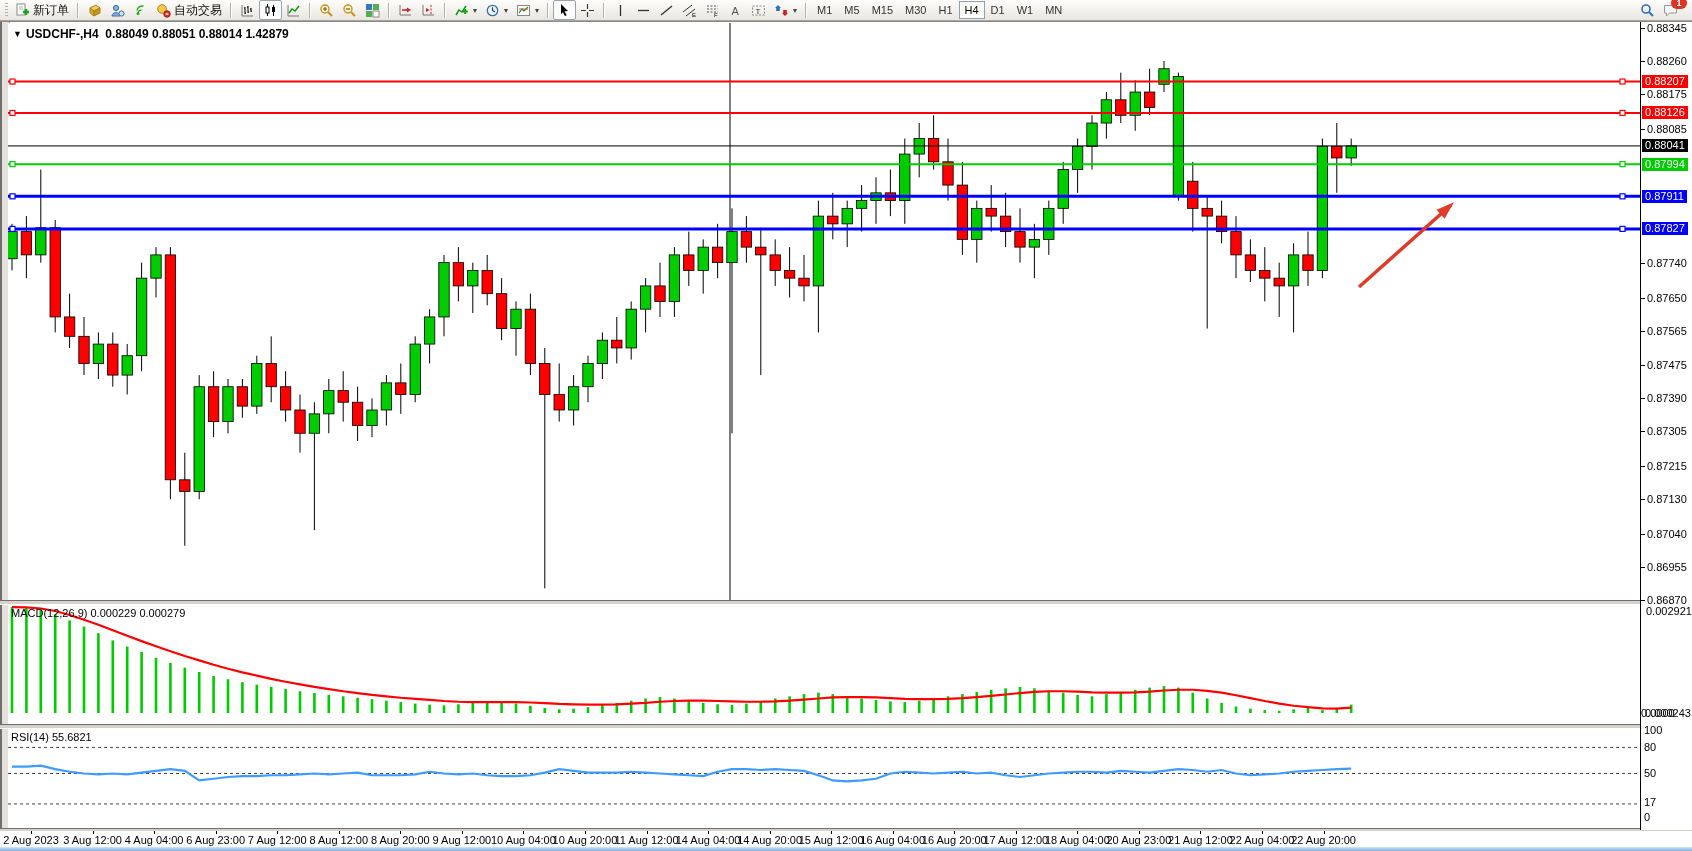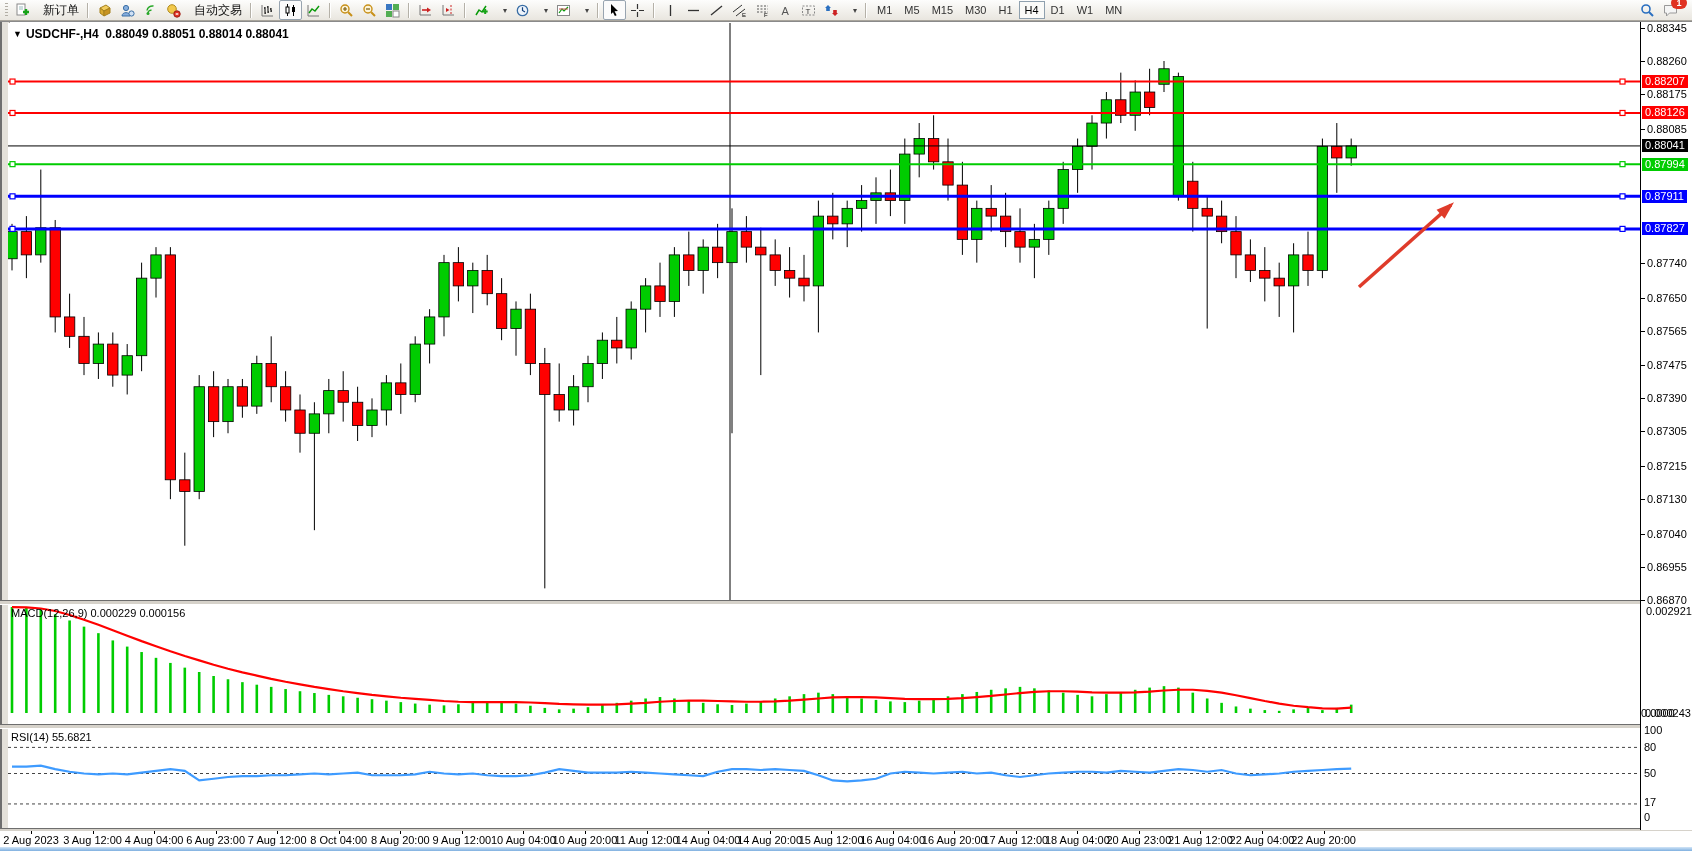--- a/index.html
+++ b/index.html
@@ -1,21 +1,21 @@
 <!DOCTYPE html>
 <html><head>
 <meta charset="utf-8">
 <style>
   html,body{margin:0;padding:0;background:#ecebe7;}
   body{width:1692px;height:851px;position:relative;overflow:hidden;
        font-family:"Liberation Sans",sans-serif;-webkit-font-smoothing:none;}
   
   .toolbar{position:absolute;top:0;left:0;right:0;height:20px;display:flex;align-items:center;
     background:linear-gradient(#fdfdfc,#e9e6df);border-bottom:1px solid #a9a59c;padding:0 2px;}
-  .tbtn{height:18px;display:inline-flex;align-items:center;gap:13px;padding:0 3px;border:1px solid transparent;
+  .tbtn{height:18px;display:inline-flex;align-items:center;gap:3px;padding:0 3px;border:1px solid transparent;
     border-radius:2px;font-size:12px;color:#111;background:transparent;cursor:default;}
   .tbtn.active{background:#fbfbfb;border:1px solid #98a4b0;}
   .tsep{width:1px;height:15px;background:#b5b1a8;border-right:1px solid #fff;margin:0 4px;flex:0 0 auto;}
   .grip{width:3px;height:14px;margin:0 3px;flex:0 0 auto;
     background:repeating-linear-gradient(180deg,#b2aea5 0 1px,transparent 1px 3px);}
   .caret{font-size:8px;color:#444;margin-left:1px;}
   .tf{padding:0 5px;height:16px;line-height:16px;font-size:11px;color:#333;border:1px solid transparent;}
   .tf.active{background:#fafaf8;border:1px solid #8fa0ae;color:#000;}
   .spacer{flex:1 1 auto;}
   .ic{width:15px;height:15px;flex:0 0 auto;}
@@ -250,21 +250,21 @@
     <svg class="ic" viewBox="0 0 15 15">
         <path d="M1.5,2.5 h12 v7.5 h-7 l-3,3 v-3 h-2 z" fill="#f5f5f5" stroke="#999"></path>
       </svg>
     <span class="badge">1</span>
   </span>
 </div>
 
 <div id="win">
   <div id="leftstrip"></div>
 
-  <div id="title"><span class="tri">▼</span><span>USDCHF-,H4</span>&nbsp;&nbsp;<span>0.88049 0.88051 0.88014 0.88041</span></div>
+  <div id="title"><span class="tri">▼</span><span>USDCHF-,H4</span>&nbsp;&nbsp;<span>0.88049 0.88051 0.88014 1.42879</span></div>
 
   <svg id="mainsvg" class="panel" width="1632" height="577" style="top:1px;">
       <line x1="722" y1="0" x2="722" y2="577" stroke="#000" stroke-width="1"></line>
       <g>
         <line x1="4" y1="200.86424731183075" x2="4" y2="247.39650537634606" stroke="#000" stroke-width="1"></line>
         <rect x="-1.2000000000000002" y="208.61962365591592" width="10.4" height="27.143817204302394" fill="#00CC00" stroke="#000" stroke-width="0.8"></rect>
       </g>
       <g>
         <line x1="18.4" y1="193.1088709677413" x2="18.4" y2="255.1518817204312" stroke="#000" stroke-width="1"></line>
         <rect x="13.2" y="208.61962365591592" width="10.4" height="23.266129032255492" fill="#FF0000" stroke="#000" stroke-width="0.8"></rect>
@@ -653,21 +653,21 @@
       <line x1="0" y1="205.90524193548526" x2="1632" y2="205.90524193548526" stroke="#0000FF" stroke-width="3"></line>
       <rect x="2" y="203.40524193548526" width="5" height="5" fill="#fff" stroke="#0000FF" stroke-width="1.2"></rect>
       <rect x="1612" y="203.40524193548526" width="5" height="5" fill="#fff" stroke="#0000FF" stroke-width="1.2"></rect>
       <g>
         <line x1="1351" y1="264" x2="1443" y2="182" stroke="#df3b2a" stroke-width="3.5"></line>
         <polygon points="1445.986053086703,179.3385179009822 1436.5410373450666,195.79426697661663 1428.5565910480134,186.83610771650794" fill="#df3b2a"></polygon>
       </g>
     </svg>
   <div class="hsep" style="top:578px;"></div>
 
-  <div class="indlabel" style="top:585px;">MACD(12,26,9) 0.000229 0.000156</div>
+  <div class="indlabel" style="top:585px;">MACD(12,26,9) 0.000229 0.000279</div>
   <svg id="macdsvg" class="panel" width="1632" height="120" style="top:582px;">
       <line x1="4" y1="109" x2="4" y2="3.033200000000008" stroke="#00CC00" stroke-width="2.6"></line>
       <line x1="18.4" y1="109" x2="18.4" y2="3.7590000000000003" stroke="#00CC00" stroke-width="2.6"></line>
       <line x1="32.8" y1="109" x2="32.8" y2="5.573499999999996" stroke="#00CC00" stroke-width="2.6"></line>
       <line x1="47.2" y1="109" x2="47.2" y2="10.29119999999999" stroke="#00CC00" stroke-width="2.6"></line>
       <line x1="61.6" y1="109" x2="61.6" y2="16.460499999999996" stroke="#00CC00" stroke-width="2.6"></line>
       <line x1="76" y1="109" x2="76" y2="22.62979999999999" stroke="#00CC00" stroke-width="2.6"></line>
       <line x1="90.4" y1="109" x2="90.4" y2="29.161999999999992" stroke="#00CC00" stroke-width="2.6"></line>
       <line x1="104.8" y1="109" x2="104.8" y2="36.42" stroke="#00CC00" stroke-width="2.6"></line>
       <line x1="119.2" y1="109" x2="119.2" y2="42.589299999999994" stroke="#00CC00" stroke-width="2.6"></line>
@@ -822,21 +822,21 @@
       <div class="tlabel" style="left: 31px;">2 Aug 2023</div>
       <div class="tdash" style="left: 92.55px;"></div>
       <div class="tlabel" style="left: 92.55px;">3 Aug 12:00</div>
       <div class="tdash" style="left: 154.1px;"></div>
       <div class="tlabel" style="left: 154.1px;">4 Aug 04:00</div>
       <div class="tdash" style="left: 215.65px;"></div>
       <div class="tlabel" style="left: 215.65px;">6 Aug 23:00</div>
       <div class="tdash" style="left: 277.2px;"></div>
       <div class="tlabel" style="left: 277.2px;">7 Aug 12:00</div>
       <div class="tdash" style="left: 338.75px;"></div>
-      <div class="tlabel" style="left: 338.75px;">8 Oct 04:00</div>
+      <div class="tlabel" style="left: 338.75px;">8 Aug 12:00</div>
       <div class="tdash" style="left: 400.3px;"></div>
       <div class="tlabel" style="left: 400.3px;">8 Aug 20:00</div>
       <div class="tdash" style="left: 461.85px;"></div>
       <div class="tlabel" style="left: 461.85px;">9 Aug 12:00</div>
       <div class="tdash" style="left: 523.4px;"></div>
       <div class="tlabel" style="left: 523.4px;">10 Aug 04:00</div>
       <div class="tdash" style="left: 584.95px;"></div>
       <div class="tlabel" style="left: 584.95px;">10 Aug 20:00</div>
       <div class="tdash" style="left: 646.5px;"></div>
       <div class="tlabel" style="left: 646.5px;">11 Aug 12:00</div>

